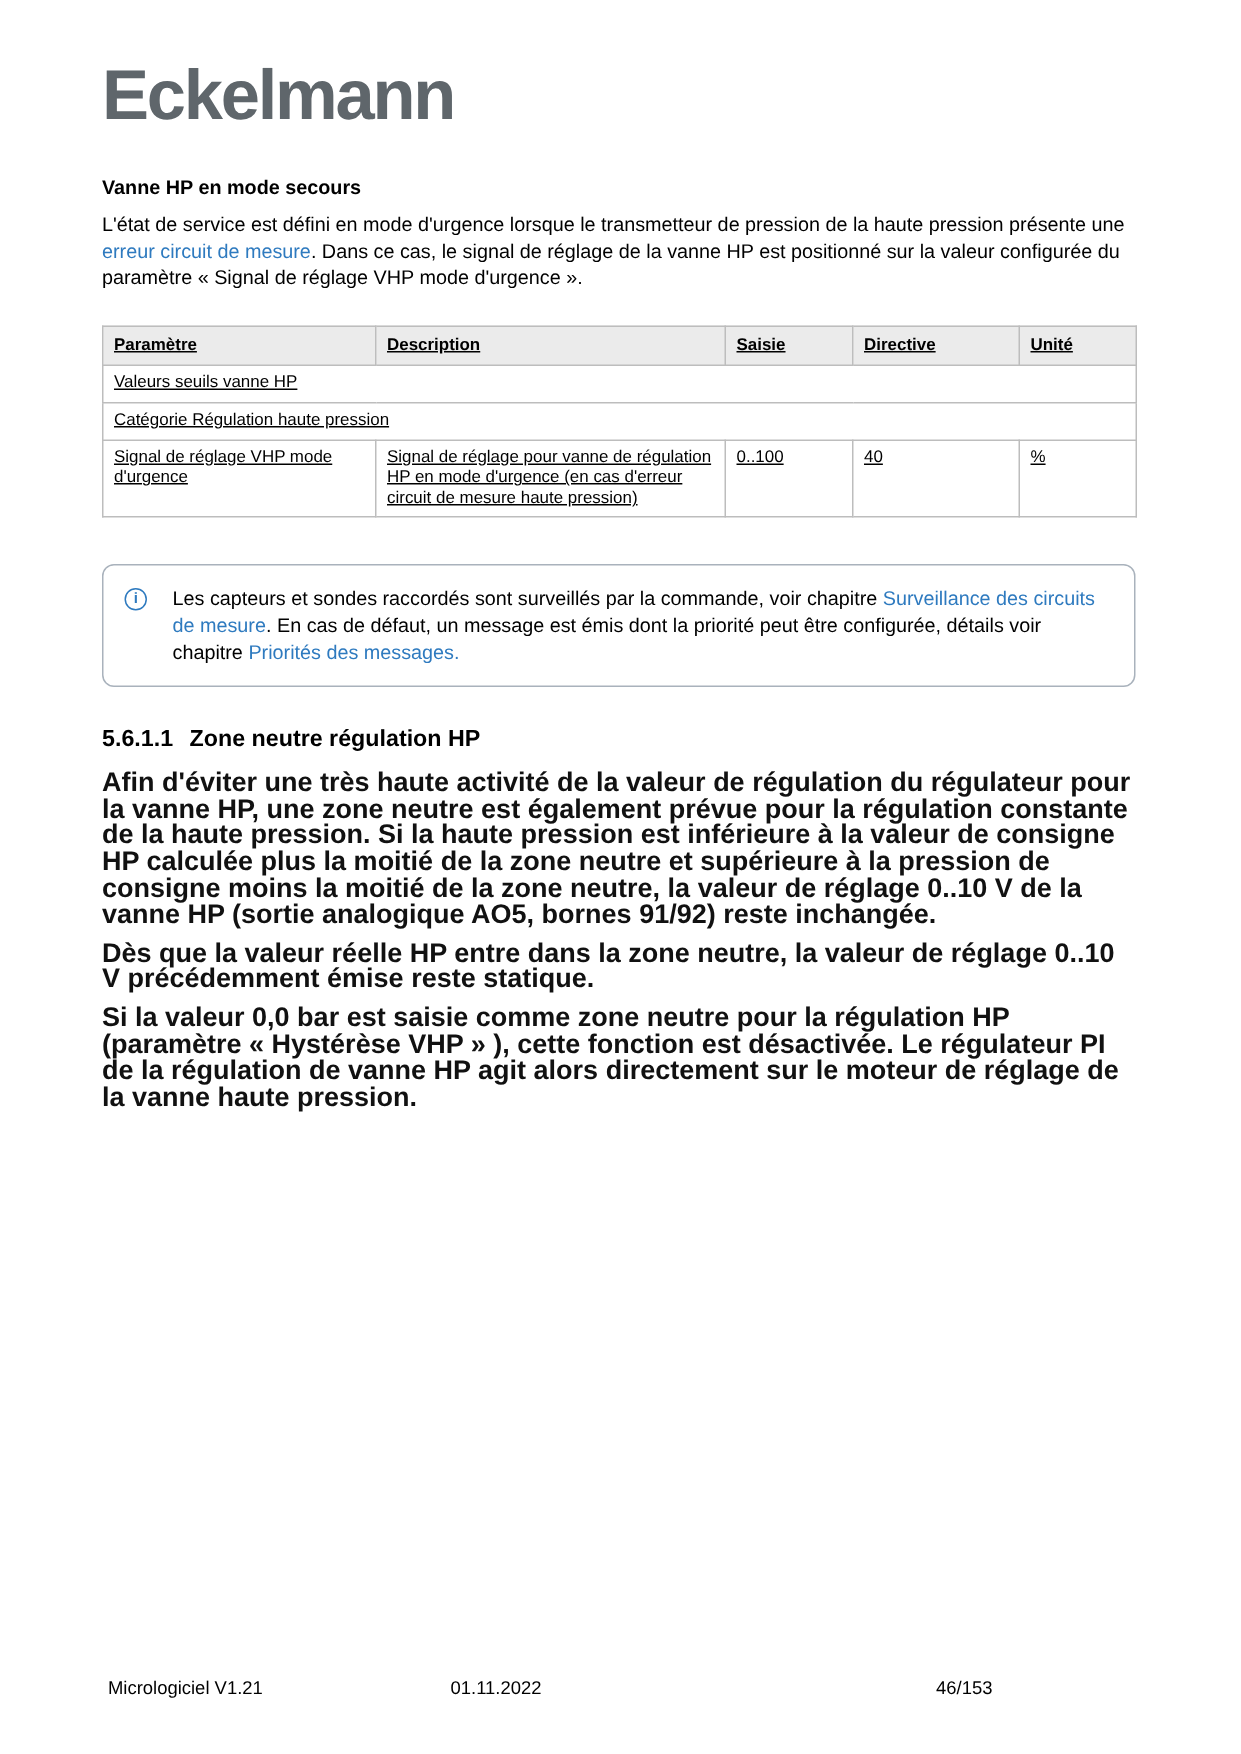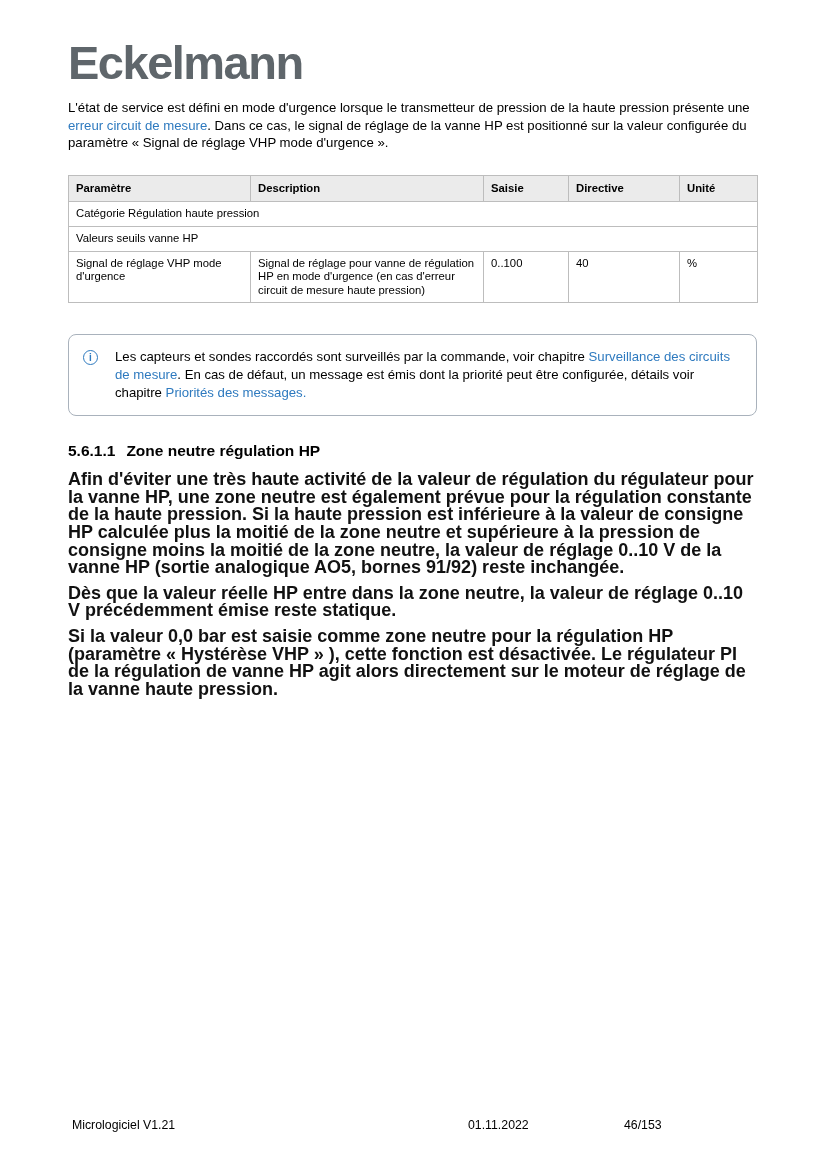--- a/index.html
+++ b/index.html
@@ -45,20 +45,21 @@
     font-size:11.3px;
     line-height:13.6px;
     color:#000;
   }
   table.param-table th, table.param-table td {
     border:1px solid #bdbdbd;
     padding:5px 7px;
     text-align:left;
     vertical-align:top;
     font-weight:400;
+    text-decoration:underline;
   }
   table.param-table thead th {
     background:#ebebeb;
     font-weight:700;
     padding-top:6px; padding-bottom:6px;
   }
   td.cat-row { font-weight:700; padding-top:6px; padding-bottom:6px; }
   .col-param { width:182px; }
   .col-desc  { width:233px; }
   .col-saisie{ width:85px; }
@@ -107,31 +108,32 @@
 
   .footer {
     position:absolute;
     left:72px; right:70px;
     top:1118px;
     display:flex;
     font-size:12.3px;
     color:#000;
   }
   .footer > span { flex:1; }
-  .footer .f-center { text-align:right; }
+  .footer .f-center { text-align:left; }
   .footer .f-right { text-align:center; }
 </style>
 </head>
 <body>
 
 <div class="page">
   <div class="content">
 
     <div class="logo">Eckelmann</div>
 
+    <div class="subhead">Vanne HP en mode secours</div>
 
     <p class="body-text"><span>L'état de service est défini en mode d'urgence lorsque le transmetteur de pression de la haute pression présente une </span><span class="link">erreur circuit de mesure</span><span>. Dans ce cas, le signal de réglage de la vanne HP est positionné sur la valeur configurée du paramètre « Signal de réglage VHP mode d'urgence ».</span></p>
 
     <table class="param-table">
       <colgroup>
         <col class="col-param">
           <col class="col-desc">
           <col class="col-saisie">
           <col class="col-dir">
           <col class="col-unit">
@@ -140,24 +142,24 @@
         <tr>
           <th>Paramètre</th>
           <th>Description</th>
           <th>Saisie</th>
           <th>Directive</th>
           <th>Unité</th>
         </tr>
       </thead>
       <tbody>
         <tr>
-          <td class="cat-row" colspan="5">Catégorie Régulation haute pression</td>
+          <td class="cat-row" colspan="5">Valeurs seuils vanne HP</td>
         </tr>
         <tr>
-          <td class="cat-row" colspan="5">Valeurs seuils vanne HP</td>
+          <td class="cat-row" colspan="5">Catégorie Régulation haute pression</td>
         </tr>
         <tr>
           <td>Signal de réglage VHP mode d'urgence</td>
           <td>Signal de réglage pour vanne de régulation HP en mode d'urgence (en cas d'erreur circuit de mesure haute pression)</td>
           <td>0..100</td>
           <td>40</td>
           <td>%</td>
         </tr>
       </tbody>
     </table>

